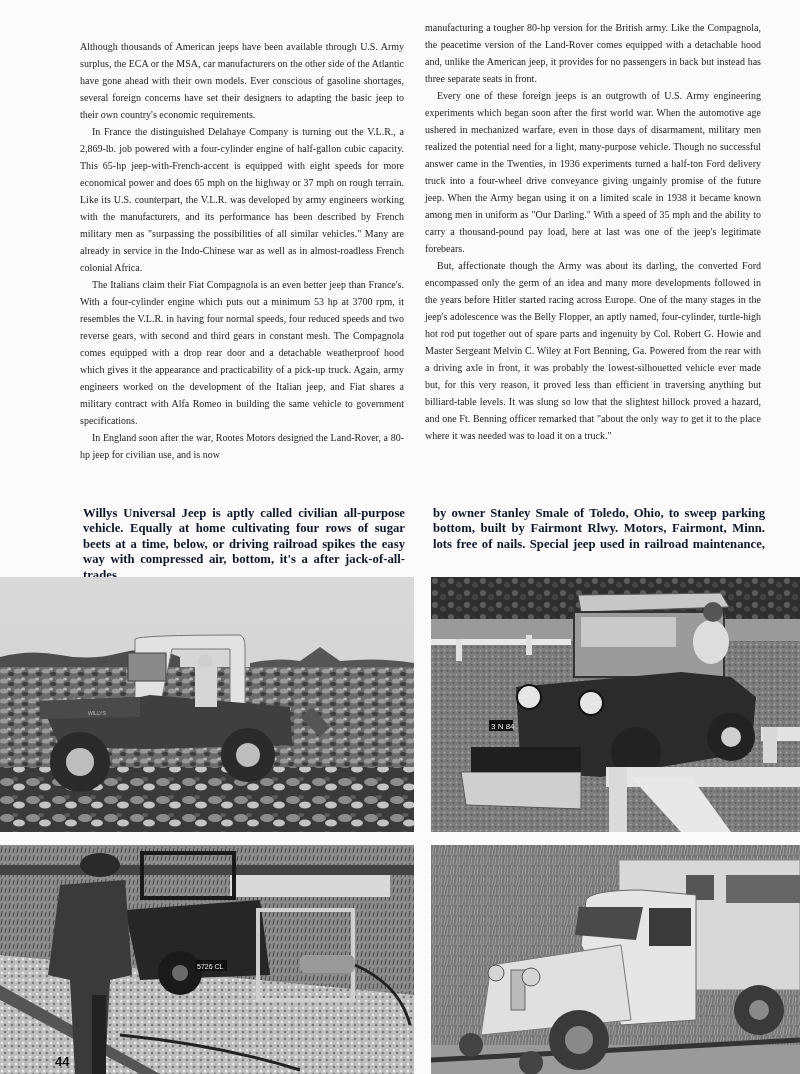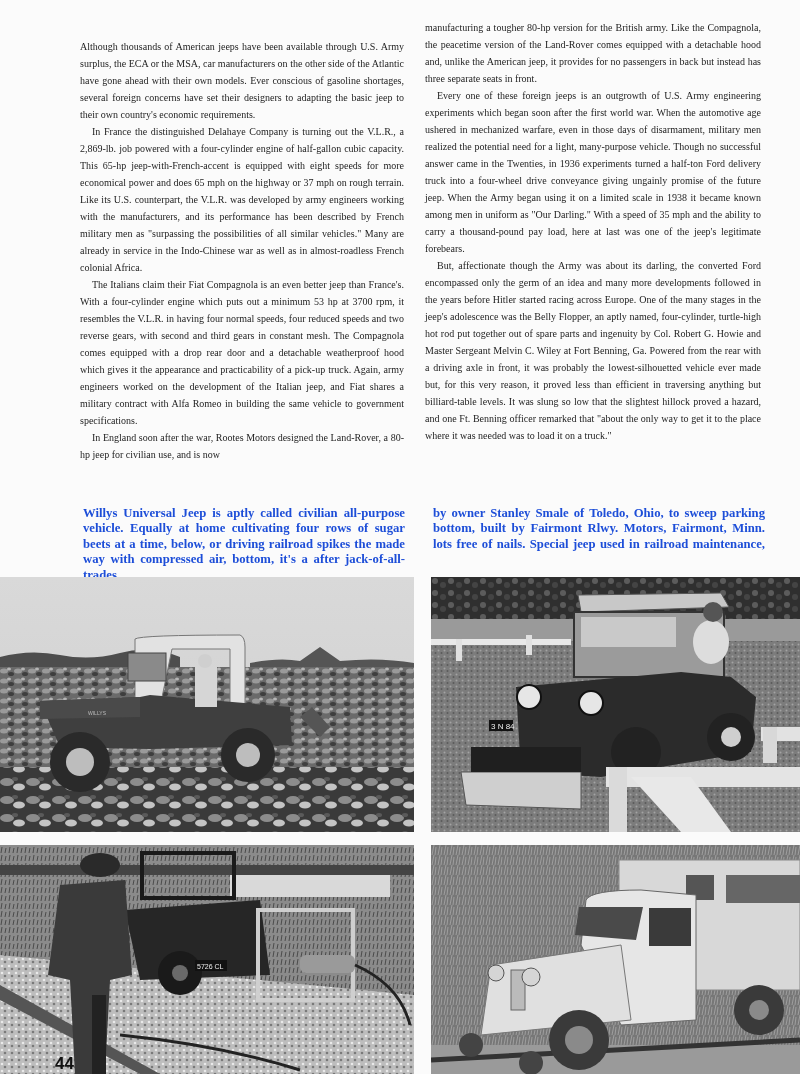--- a/index.html
+++ b/index.html
@@ -14,37 +14,37 @@
     font-size: 10px; line-height: 17px;
     text-align: justify; hyphens: manual;
   }
   .col p { margin: 0; text-indent: 0; }
   .col p + p { text-indent: 12px; }
   #col-left { left: 80px; width: 324px; }
   #col-right { left: 425px; width: 336px; top: 19px; }
   .caption {
     position: absolute; top: 506px;
     font-size: 12.7px; line-height: 15.4px; font-weight: bold;
-    text-align: justify; text-align-last: justify; color: #1d4ed8;
+    text-align: justify; text-align-last: justify; color: #0f172a;
   }
   .caption span { display: block; text-align: justify; text-align-last: justify; }
   #caption-left { left: 83px; width: 322px; }
   #caption-right { left: 433px; width: 332px; }
   .photo {
     position: absolute; overflow: hidden; background: #15803d;
   }
   .photo svg { display: block; width: 100%; height: 100%; }
   #photo-field { left: 0; top: 577px; width: 414px; height: 255px; }
   #photo-magnet { left: 431px; top: 577px; width: 369px; height: 255px; }
   #photo-rail { left: 0; top: 845px; width: 414px; height: 229px; }
   #photo-fairmont { left: 431px; top: 845px; width: 369px; height: 229px; }
   #page-number {
     position: absolute; left: 55px; top: 1054px;
     font-family: "Liberation Sans", sans-serif; font-weight: bold;
-    font-size: 17px; color: #111;
+    font-size: 13px; color: #111;
   }
 </style>
 </head>
 <body>
 
 <div class="col" id="col-left">
   <p>Although thousands of American jeeps have been available through U.S. Army surplus, the ECA or the MSA, car manu­facturers on the other side of the Atlantic have gone ahead with their own models. Ever conscious of gasoline shortages, several foreign concerns have set their designers to adapting the basic jeep to their own country's economic require­ments.</p>
   <p>In France the distinguished Delahaye Company is turn­ing out the V.L.R., a 2,869-lb. job powered with a four-cylinder engine of half-gallon cubic capacity. This 65-hp jeep-with-French-accent is equipped with eight speeds for more economical power and does 65 mph on the highway or 37 mph on rough terrain. Like its U.S. counterpart, the V.L.R. was developed by army engineers working with the manufacturers, and its performance has been described by French military men as "surpassing the possibilities of all similar vehicles." Many are already in service in the Indo-Chinese war as well as in almost-roadless French colonial Africa.</p>
   <p>The Italians claim their Fiat Compagnola is an even bet­ter jeep than France's. With a four-cylinder engine which puts out a minimum 53 hp at 3700 rpm, it resembles the V.L.R. in having four normal speeds, four reduced speeds and two reverse gears, with second and third gears in con­stant mesh. The Compagnola comes equipped with a drop rear door and a detachable weatherproof hood which gives it the appearance and practicability of a pick-up truck. Again, army engineers worked on the development of the Italian jeep, and Fiat shares a military contract with Alfa Romeo in building the same vehicle to government specifi­cations.</p>
   <p>In England soon after the war, Rootes Motors designed the Land-Rover, a 80-hp jeep for civilian use, and is now</p>
@@ -52,21 +52,21 @@
 
 <div class="col" id="col-right">
   <p>manufacturing a tougher 80-hp version for the British army. Like the Compagnola, the peacetime version of the Land-Rover comes equipped with a detachable hood and, unlike the American jeep, it provides for no passengers in back but instead has three separate seats in front.</p>
   <p>Every one of these foreign jeeps is an outgrowth of U.S. Army engineering experiments which began soon after the first world war. When the automotive age ushered in mech­anized warfare, even in those days of disarmament, military men realized the potential need for a light, many-purpose vehicle. Though no successful answer came in the Twenties, in 1936 experiments turned a half-ton Ford de­livery truck into a four-wheel drive conveyance giving un­gainly promise of the future jeep. When the Army began using it on a limited scale in 1938 it became known among men in uniform as "Our Darling." With a speed of 35 mph and the ability to carry a thousand-pound pay load, here at last was one of the jeep's legitimate forebears.</p>
   <p>But, affectionate though the Army was about its darling, the converted Ford encompassed only the germ of an idea and many more developments followed in the years before Hitler started racing across Europe. One of the many stages in the jeep's adolescence was the Belly Flopper, an aptly named, four-cylinder, turtle-high hot rod put together out of spare parts and ingenuity by Col. Robert G. Howie and Master Sergeant Melvin C. Wiley at Fort Benning, Ga. Powered from the rear with a driving axle in front, it was probably the lowest-silhouetted vehicle ever made but, for this very reason, it proved less than efficient in traversing anything but billiard-table levels. It was slung so low that the slightest hillock proved a hazard, and one Ft. Benning officer remarked that "about the only way to get it to the place where it was needed was to load it on a truck."</p>
 </div>
 
 <div class="caption" id="caption-left">
   <span>Willys Universal Jeep is aptly called civilian all-purpose</span>
   <span>vehicle. Equally at home cultivating four rows of sugar</span>
-  <span>beets at a time, below, or driving railroad spikes the made</span>
+  <span>beets at a time, below, or driving railroad spikes the easy</span>
   <span>way with compressed air, bottom, it's a after jack-of-all-trades.</span>
 </div>
 <div class="caption" id="caption-right">
   <span>by owner Stanley Smale of Toledo, Ohio, to sweep parking</span>
   <span>bottom, built by Fairmont Rlwy. Motors, Fairmont, Minn.</span>
   <span>lots free of nails. Special jeep used in railroad maintenance,</span>
 </div>
 
 <div class="photo" id="photo-field">
   <svg viewBox="0 0 414 255" preserveAspectRatio="none">

